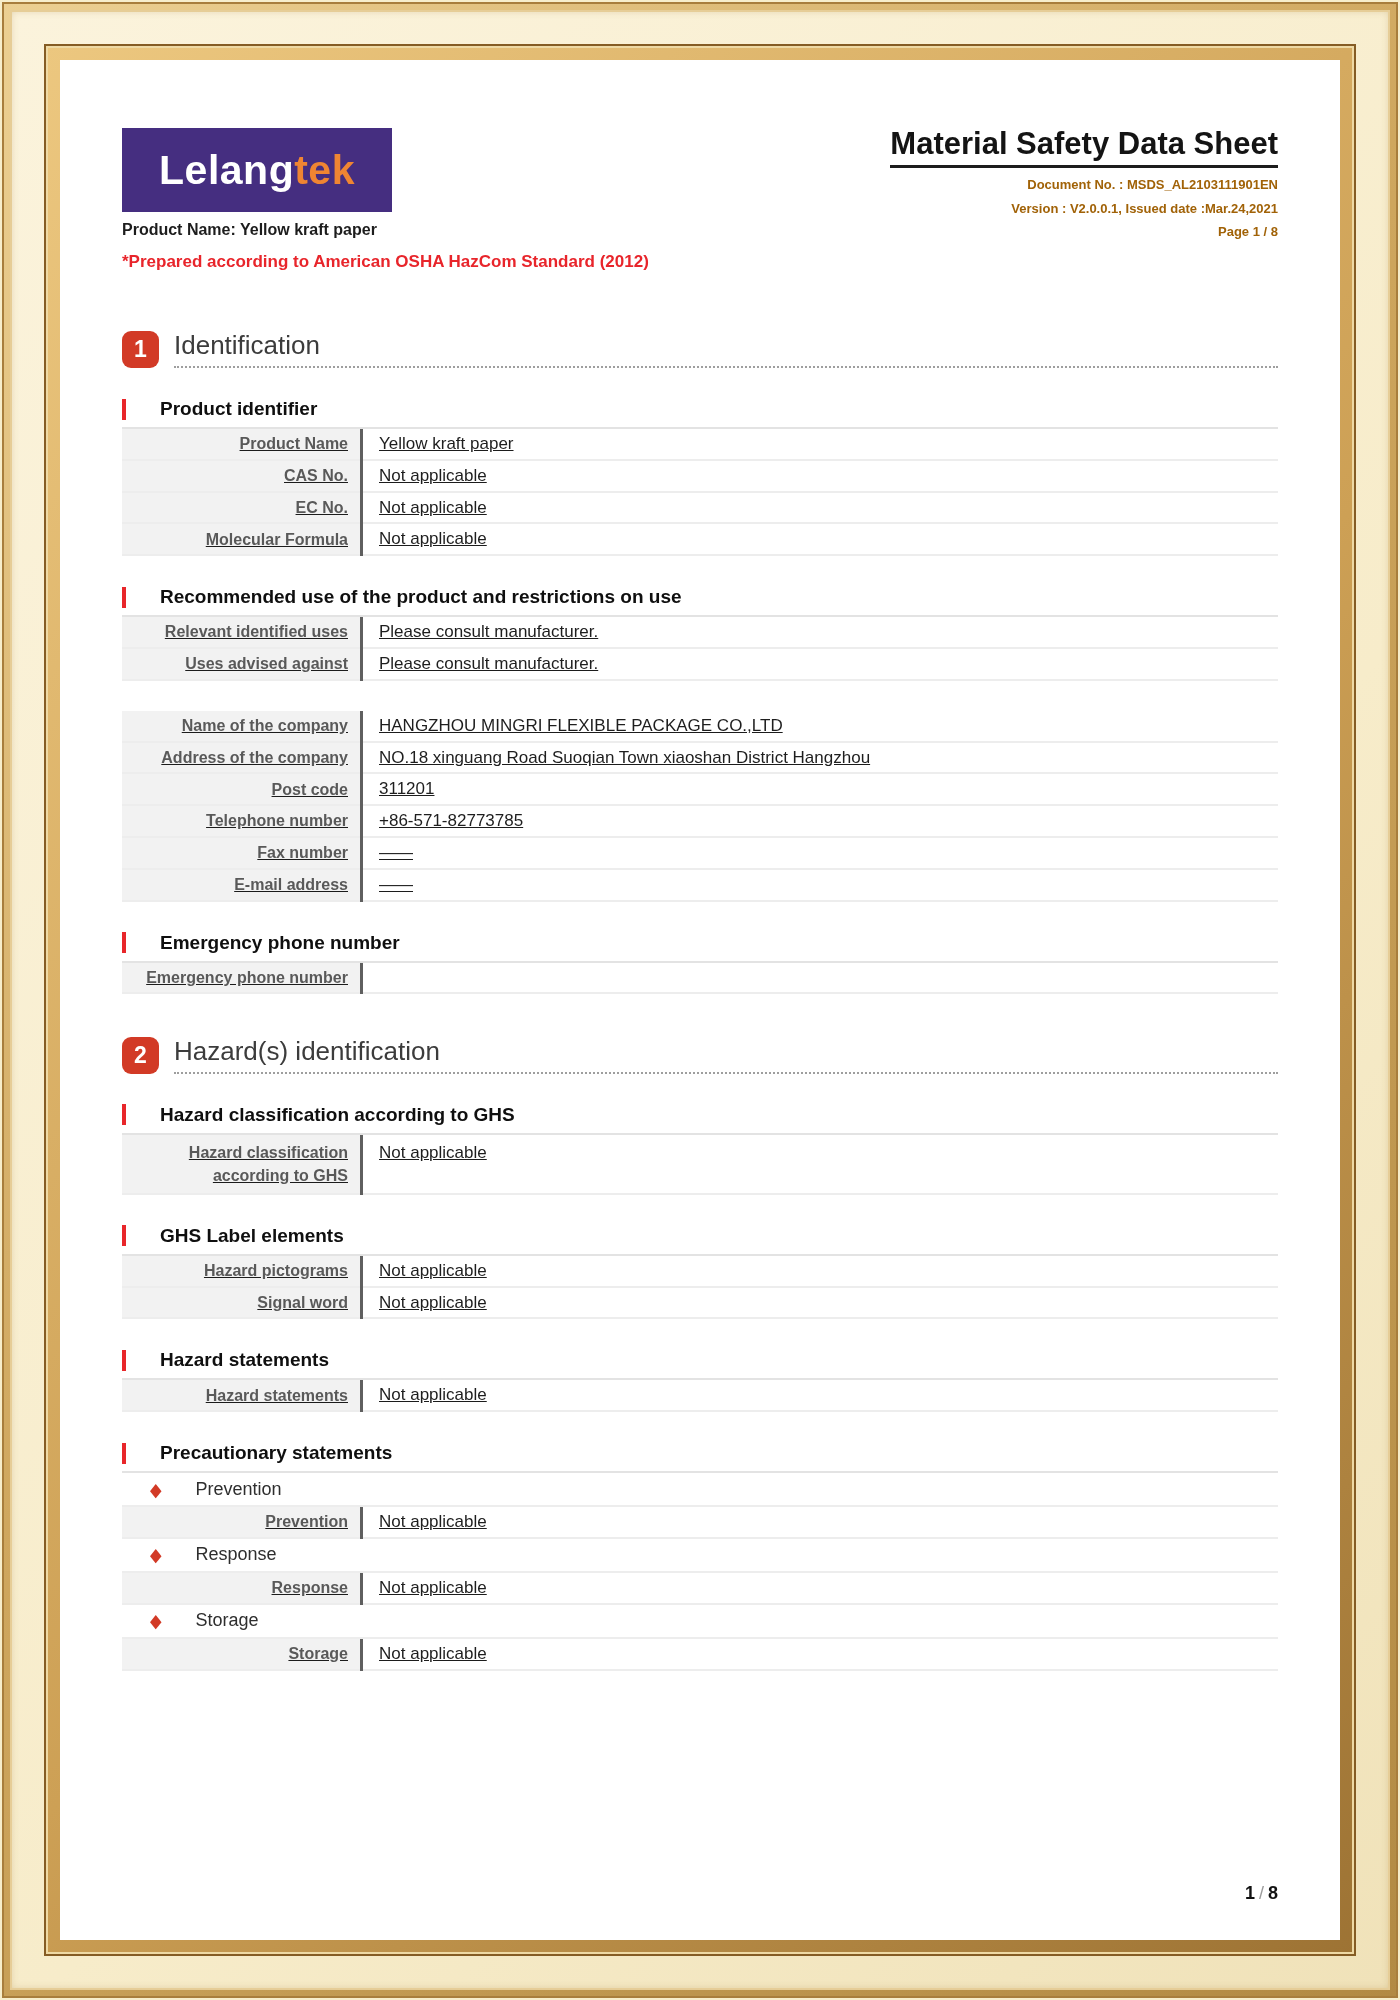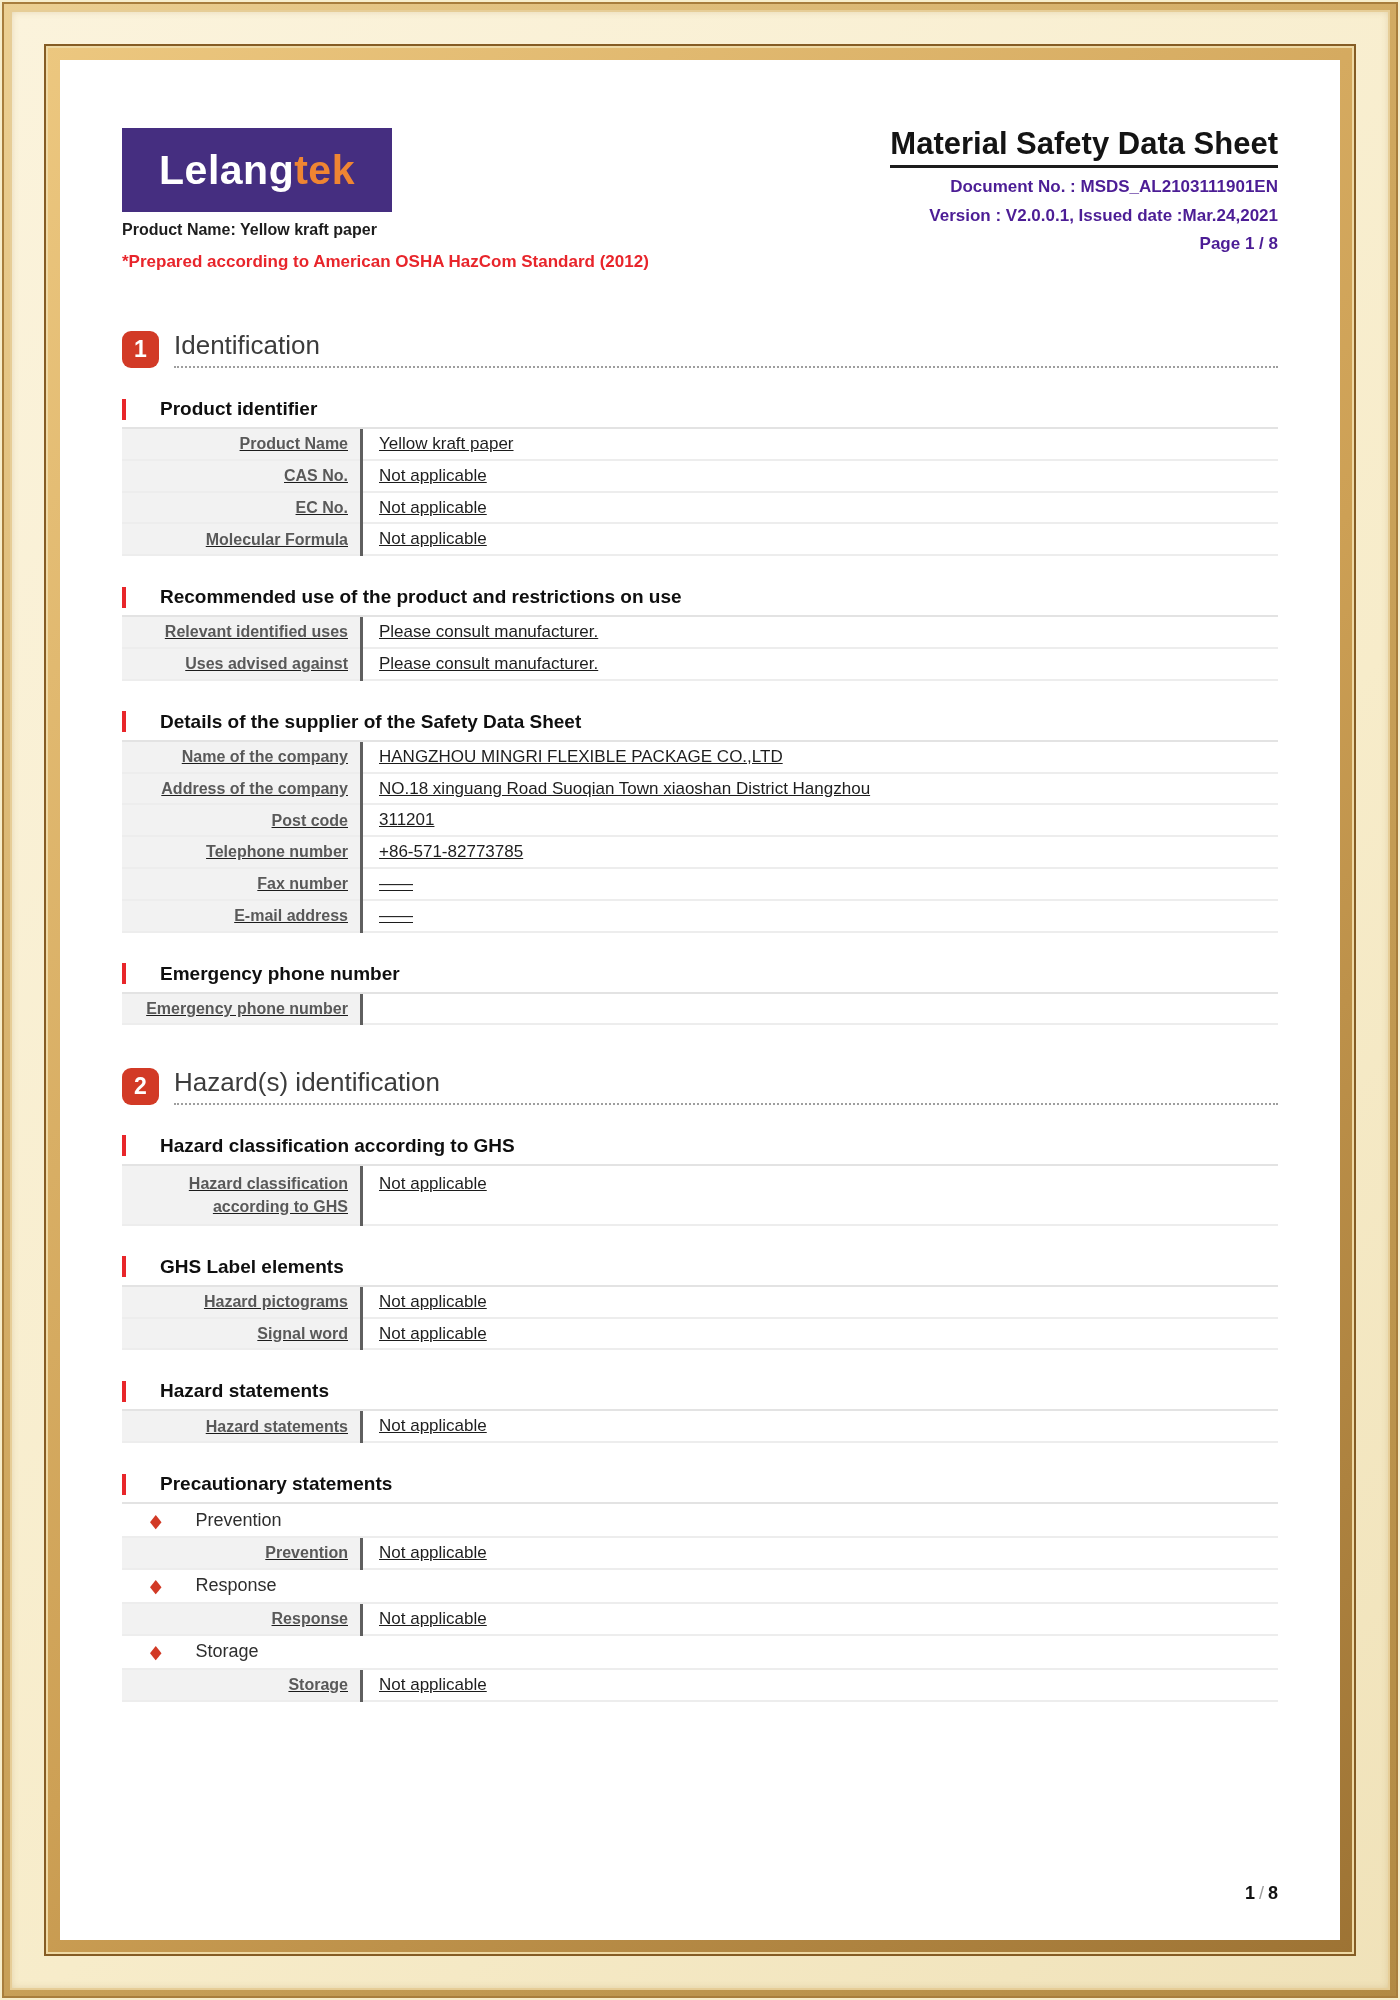--- a/index.html
+++ b/index.html
@@ -47,21 +47,21 @@
   .product-name { margin-top: 9px; font-size: 16px; font-weight: bold; color: #1d1d1d; }
   .prepared-note { margin-top: 13px; font-size: 17px; font-weight: bold; color: #e8252b; }
 
   .hdr-right { text-align: right; padding-top: 2px; }
   .doc-title {
     display: inline-block;
     font-size: 31px; font-weight: bold; color: #141414;
     border-bottom: 3px solid #1d1d1d;
     padding-bottom: 3px;
   }
-  .doc-line { margin-top: 9px; font-size: 17px; font-weight: bold; color: #4c1d95; }
+  .doc-line { margin-top: 9px; font-size: 13px; font-weight: bold; color: #a16207; }
   .doc-line.page-line { margin-top: 8px; }
 
   
   .section { margin-top: 58px; }
   .section + .section { margin-top: 42px; }
   .sec-head { display: flex; align-items: flex-end; }
   .sec-num {
     width: 37px; height: 37px;
     background: #d23a26; border-radius: 9px;
     color: #fff; font-size: 23px; font-weight: bold;
@@ -194,24 +194,20 @@
                 <div class="tvalue">Please consult manufacturer.</div>
               </div>
               <div class="trow">
                 <div class="tlabel">Uses advised against</div>
                 <div class="tvalue">Please consult manufacturer.</div>
               </div>
             </div>
           </div>
 
           <div class="subsec">
-            <div class="sub-head">
-              <span class="red-bar"></span>
-              <span class="sub-title">Details of the supplier of the Safety Data Sheet</span>
-            </div>
             <div class="ttable">
               <div class="trow">
                 <div class="tlabel">Name of the company</div>
                 <div class="tvalue">HANGZHOU MINGRI FLEXIBLE PACKAGE CO.,LTD</div>
               </div>
               <div class="trow">
                 <div class="tlabel">Address of the company</div>
                 <div class="tvalue">NO.18 xinguang Road Suoqian Town xiaoshan District Hangzhou</div>
               </div>
               <div class="trow">

